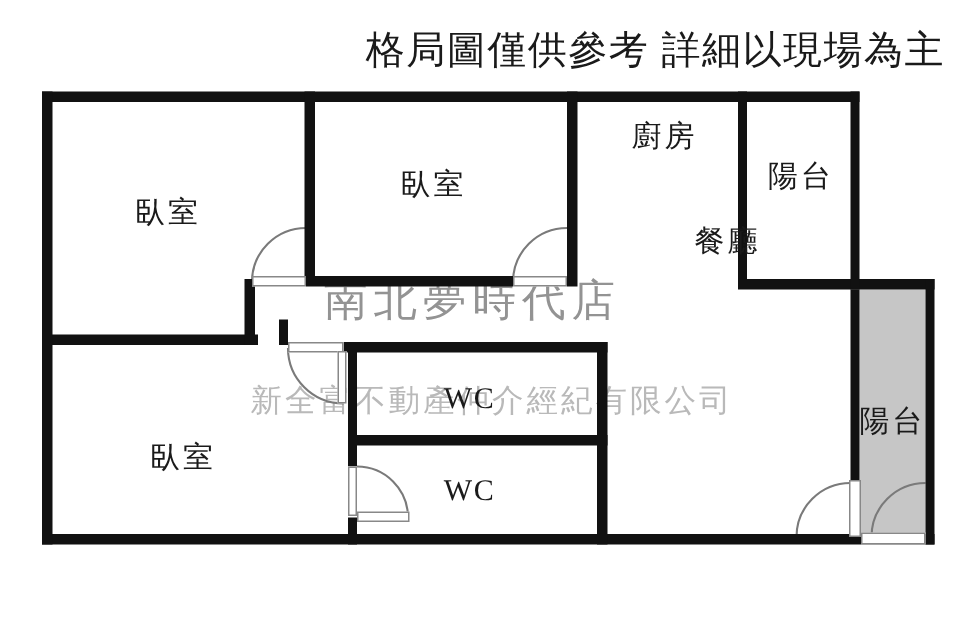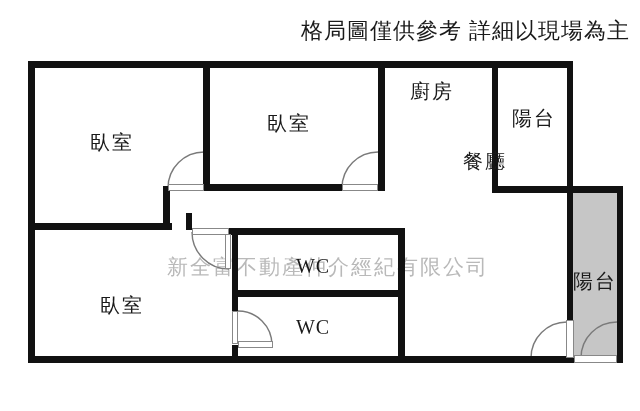--- a/index.html
+++ b/index.html
@@ -20,39 +20,40 @@
 
   .room-label{
     position:absolute;z-index:5;color:var(--text);
     font-size:20px;letter-spacing:2px;line-height:1;white-space:nowrap;
     transform:translate(-50%,-50%);
   }
   .latin-label{letter-spacing:1px;font-size:20px;font-family:Liberation Serif, serif;}
 
   .header-note{
     position:absolute;top:20px;right:10px;z-index:5;
-    color:var(--text);font-size:22px;letter-spacing:1px;line-height:1;white-space:nowrap;text-align:right;
+    color:var(--text);font-size:26px;letter-spacing:1px;line-height:1;white-space:nowrap;text-align:right;
   }
 
   .watermark{position:absolute;z-index:1;font-family:"DejaVu Serif", serif;white-space:nowrap;line-height:1;}
   .wm-store{left:216px;top:186px;font-size:29px;letter-spacing:4px;color:var(--watermark-store);}
   .wm-company{left:167px;top:257px;font-size:21px;letter-spacing:2px;color:var(--watermark-company);}
 
   #door-arcs{position:absolute;left:0;top:0;z-index:2;}
   #door-arcs path{fill:none;stroke:var(--door-line);stroke-width:1.4;}
 </style>
 </head>
 <body>
 
 <div id="canvas">
 
   <div class="header-note">格局圖僅供參考 詳細以現場為主</div>
 
   <div class="fill" style="left:573px;top:193px;width:44px;height:163px;"></div>
 
+  <div class="watermark wm-store">南北夢時代店</div>
   <div class="watermark wm-company">新全富不動產仲介經紀有限公司</div>
 
   <svg id="door-arcs" width="640" height="411">
     <path d="M168,188 A36,36 0 0 1 204,152"></path>
     <path d="M342,188 A36,36 0 0 1 378,152"></path>
     <path d="M192,232 A37,37 0 0 0 229,269"></path>
     <path d="M238,311 A34,34 0 0 1 272,345"></path>
     <path d="M531,358 A36,36 0 0 1 567,322"></path>
     <path d="M581,358 A36,36 0 0 1 617,322"></path>
   </svg>
@@ -83,20 +84,20 @@
   <div class="leaf" style="left:192px;top:228px;width:37px;height:7px;"></div>
   <div class="leaf" style="left:225px;top:234px;width:6px;height:35px;"></div>
   <div class="leaf" style="left:232px;top:311px;width:6px;height:33px;"></div>
   <div class="leaf" style="left:238px;top:341px;width:35px;height:7px;"></div>
   <div class="leaf" style="left:566px;top:320px;width:8px;height:38px;"></div>
   <div class="leaf" style="left:574px;top:355px;width:43px;height:8px;"></div>
 
   <div class="room-label" style="left:112px;top:142px;">臥室</div>
   <div class="room-label" style="left:289px;top:123px;">臥室</div>
   <div class="room-label" style="left:122px;top:305px;">臥室</div>
-  <div class="room-label" style="left:432px;top:91px;">廚房</div>
+  <div class="room-label" style="left:443px;top:91px;">廚房</div>
   <div class="room-label" style="left:441px;top:161px;margin-left:44px;">餐廳</div>
   <div class="room-label" style="left:534px;top:118px;">陽台</div>
   <div class="room-label" style="left:595px;top:281px;z-index:5;">陽台</div>
   <div class="room-label latin-label" style="left:313px;top:266px;">WC</div>
   <div class="room-label latin-label" style="left:313px;top:327px;">WC</div>
 
 </div>
 
 </body></html>

